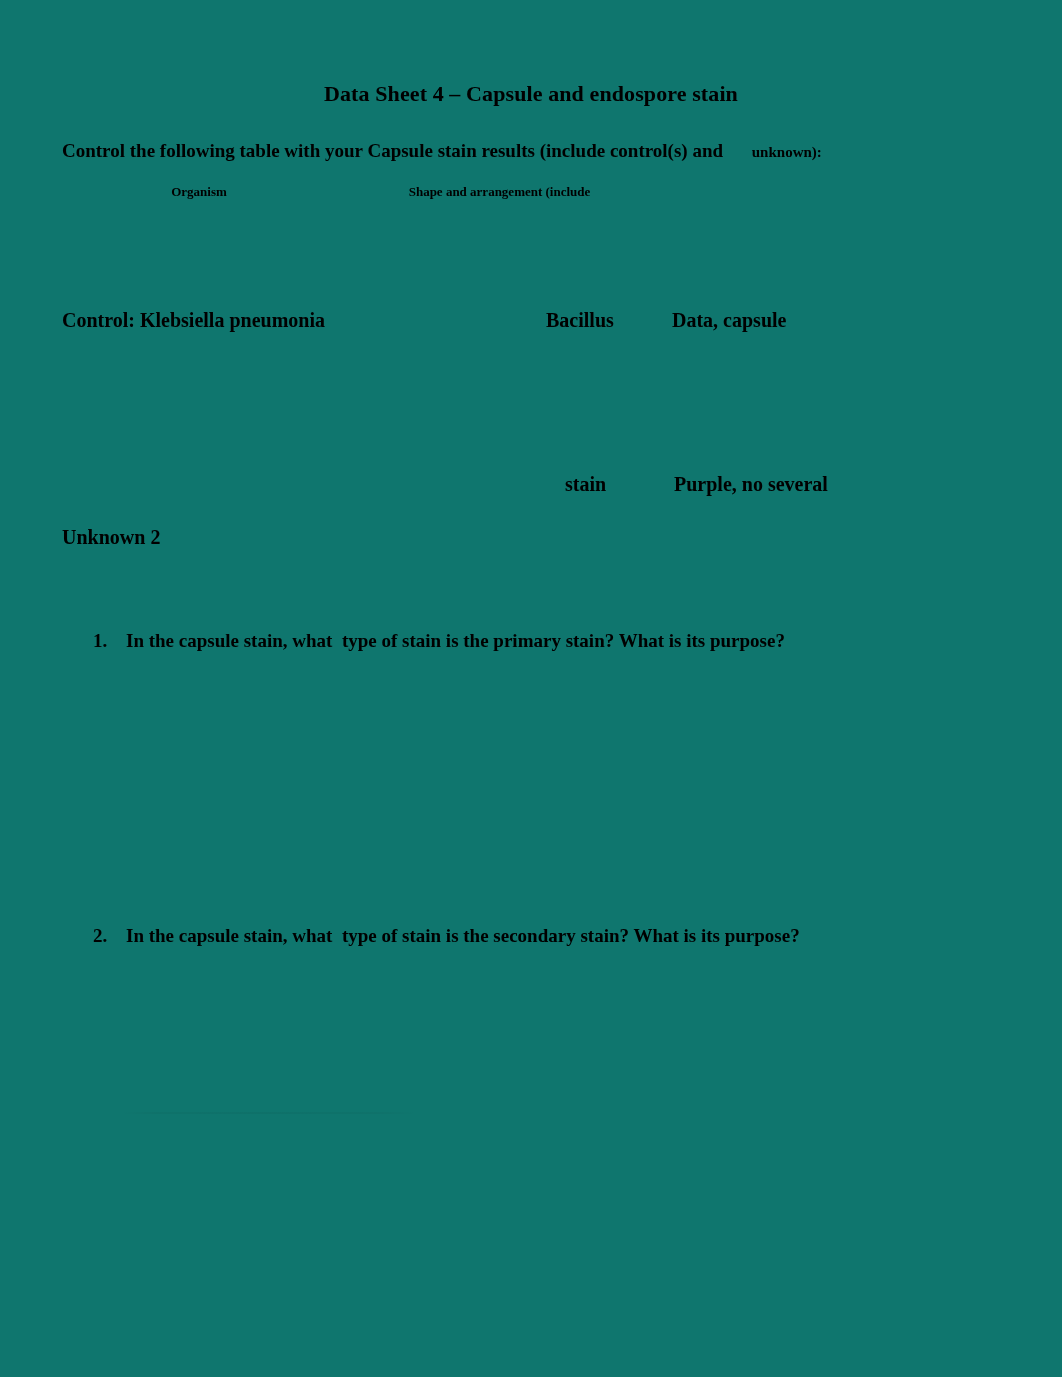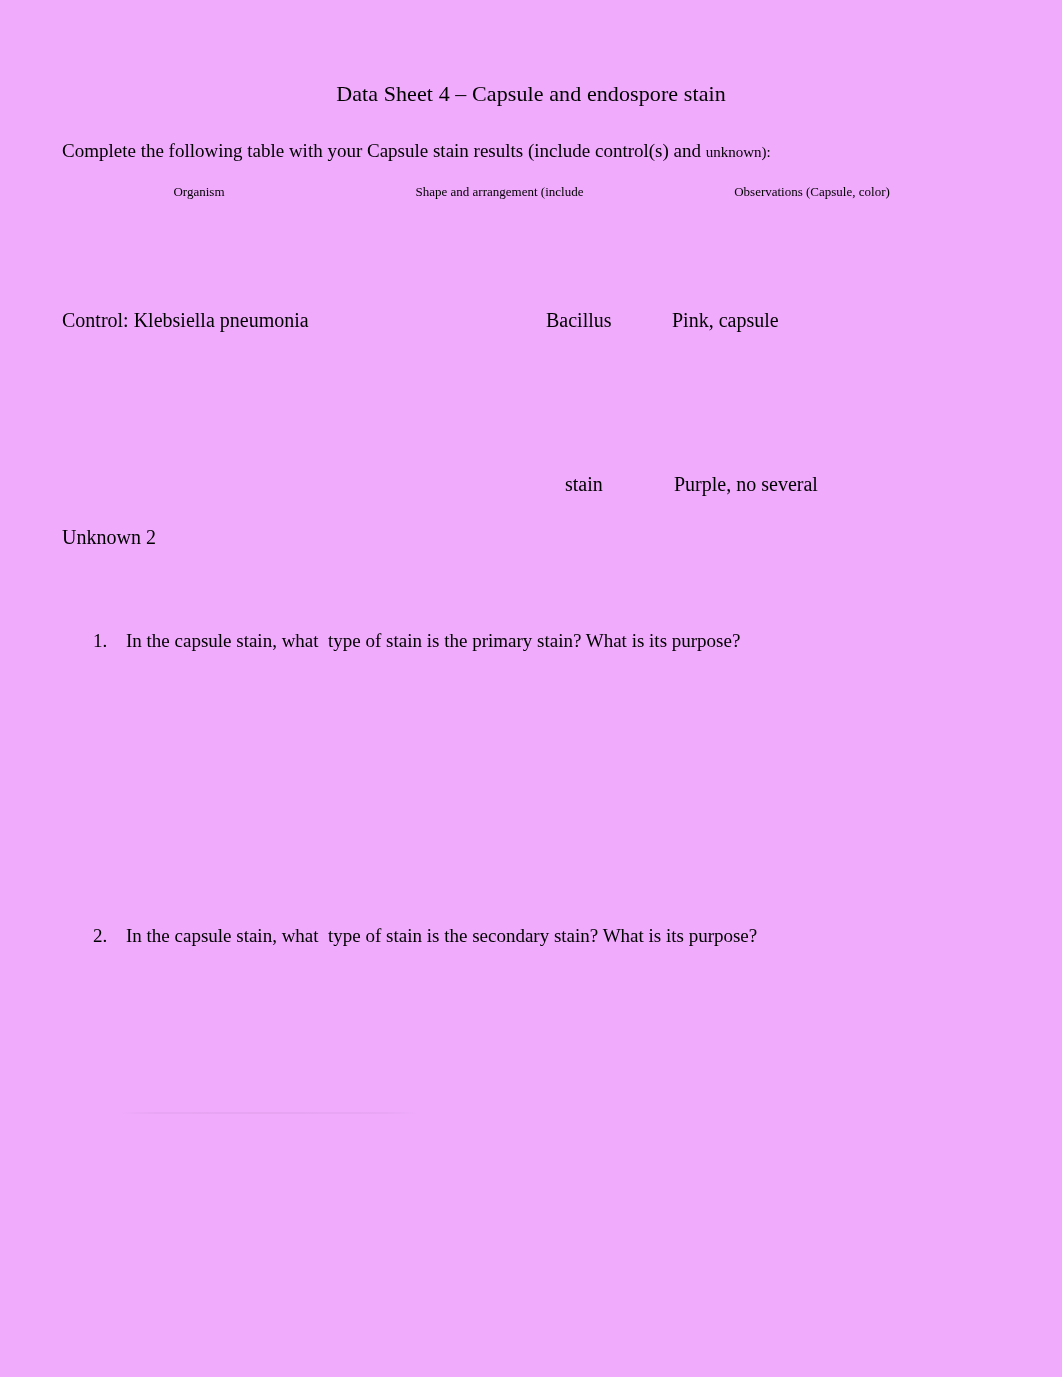--- a/index.html
+++ b/index.html
@@ -9,22 +9,23 @@
   }
   body {
     font-family: "Liberation Serif", "DejaVu Serif", serif;
     color: #000000;
     -webkit-font-smoothing: antialiased;
   }
   #page {
     position: relative;
     width: 1062px;
     height: 1377px;
-    background: #f0abfc;
+    background: #0f766e;
     overflow: hidden;
+    font-weight: bold;
   }
 
   
   .doc-title {
     position: absolute;
     left: 0;
     top: 80px;
     width: 1062px;
     text-align: center;
     font-size: 22px;
@@ -37,20 +38,21 @@
   .intro {
     position: absolute;
     left: 62px;
     top: 138px;
     font-size: 19px;
     line-height: 25px;
     white-space: pre;
   }
   .intro .small {
     font-size: 15px;
+    margin-left: 24px;
   }
 
   
   .tbl {
     position: absolute;
     left: 62px;
     top: 178px;
     width: 920px;
   }
   .tbl-head {
@@ -133,36 +135,35 @@
                 rgba(0,0,0,0.00) 100%);
   }
 </style>
 </head>
 <body>
 
 <div id="page">
 
   <div class="doc-title">Data Sheet 4 – Capsule and endospore stain</div>
 
-  <div class="intro"><span>Complete the following table with your Capsule stain results (include control(s) and </span><span class="small">unknown):</span></div>
+  <div class="intro"><span>Control the following table with your Capsule stain results (include control(s) and </span><span class="small">unknown):</span></div>
 
   <div class="tbl">
 
     <div class="tbl-head">
       <div class="th th-organism">Organism</div>
       <div class="th th-shape">
         <div>Shape and arrangement (include</div>
       </div>
-      <div class="th th-obs">Observations (Capsule, color)</div>
     </div>
 
     <div class="tbl-row row-1">
       <div class="cell c-org r1-org">Control: Klebsiella pneumonia</div>
       <div class="cell c-shape r1-shape">Bacillus</div>
-      <div class="cell c-obs r1-obs">Pink, capsule</div>
+      <div class="cell c-obs r1-obs">Data, capsule</div>
       <div class="cell c-shape r1b-shape">stain</div>
       <div class="cell c-obs r1b-obs">Purple, no several</div>
       <div class="cell c-org r2-org">Unknown 2</div>
     </div>
 
   </div>
 
   <div class="qlist">
 
     <div class="q-num q1-num">1.</div>

